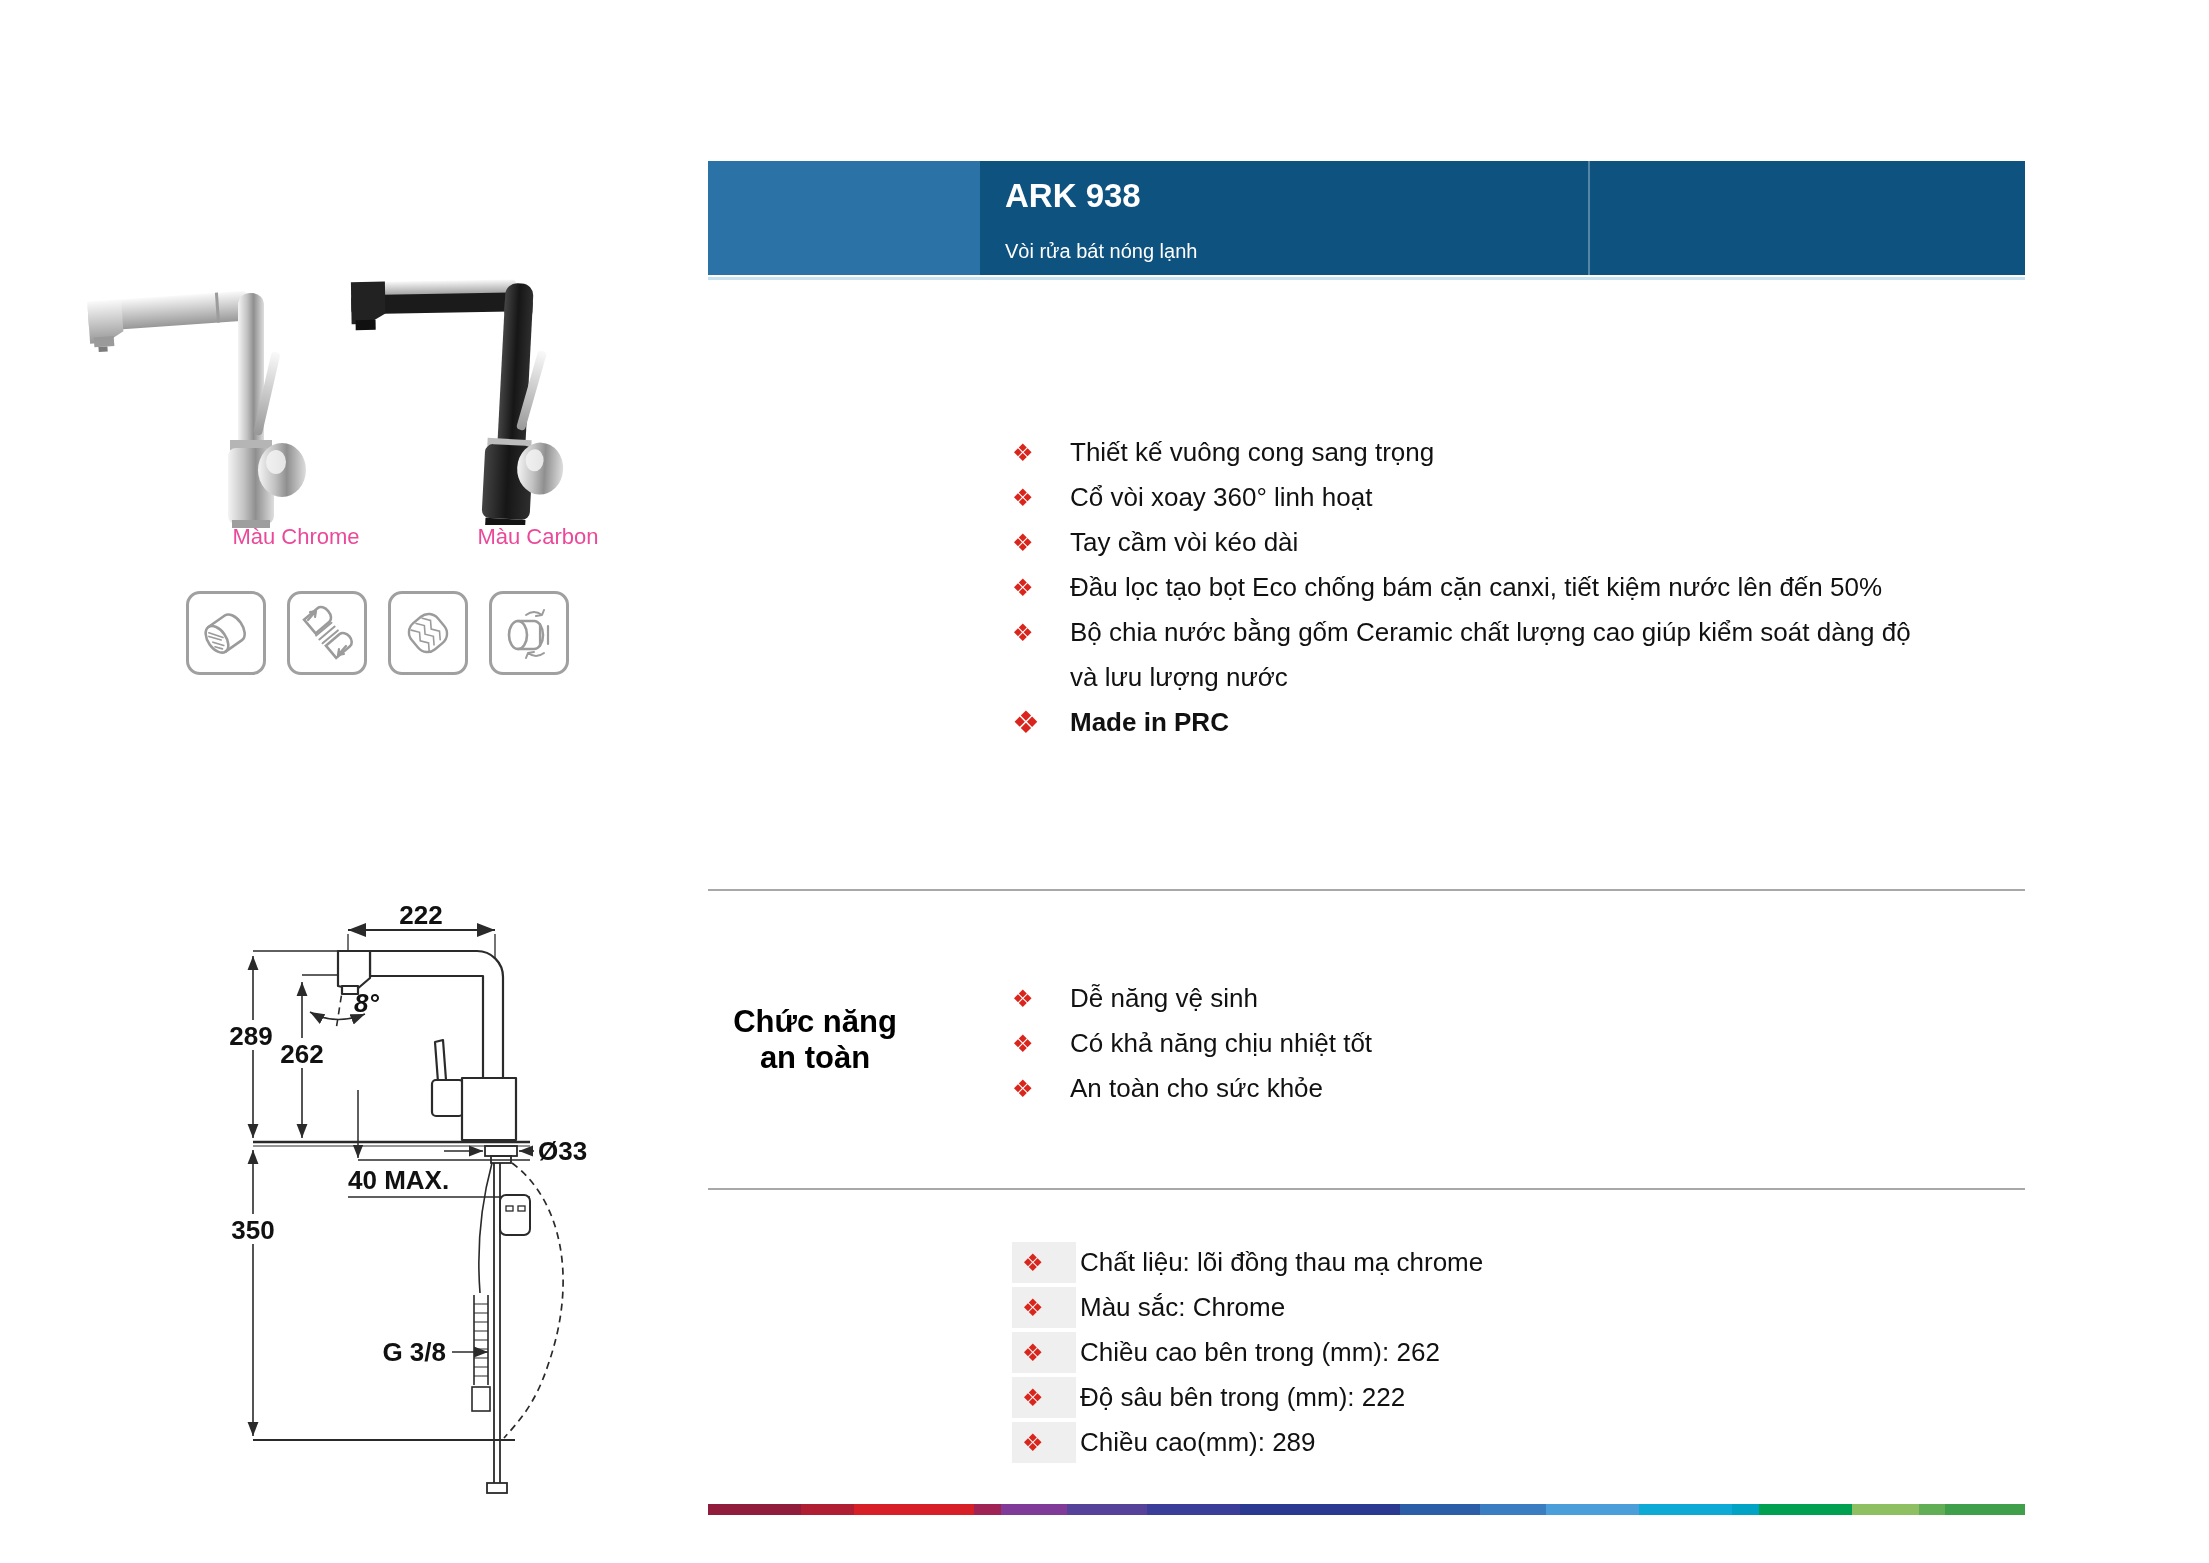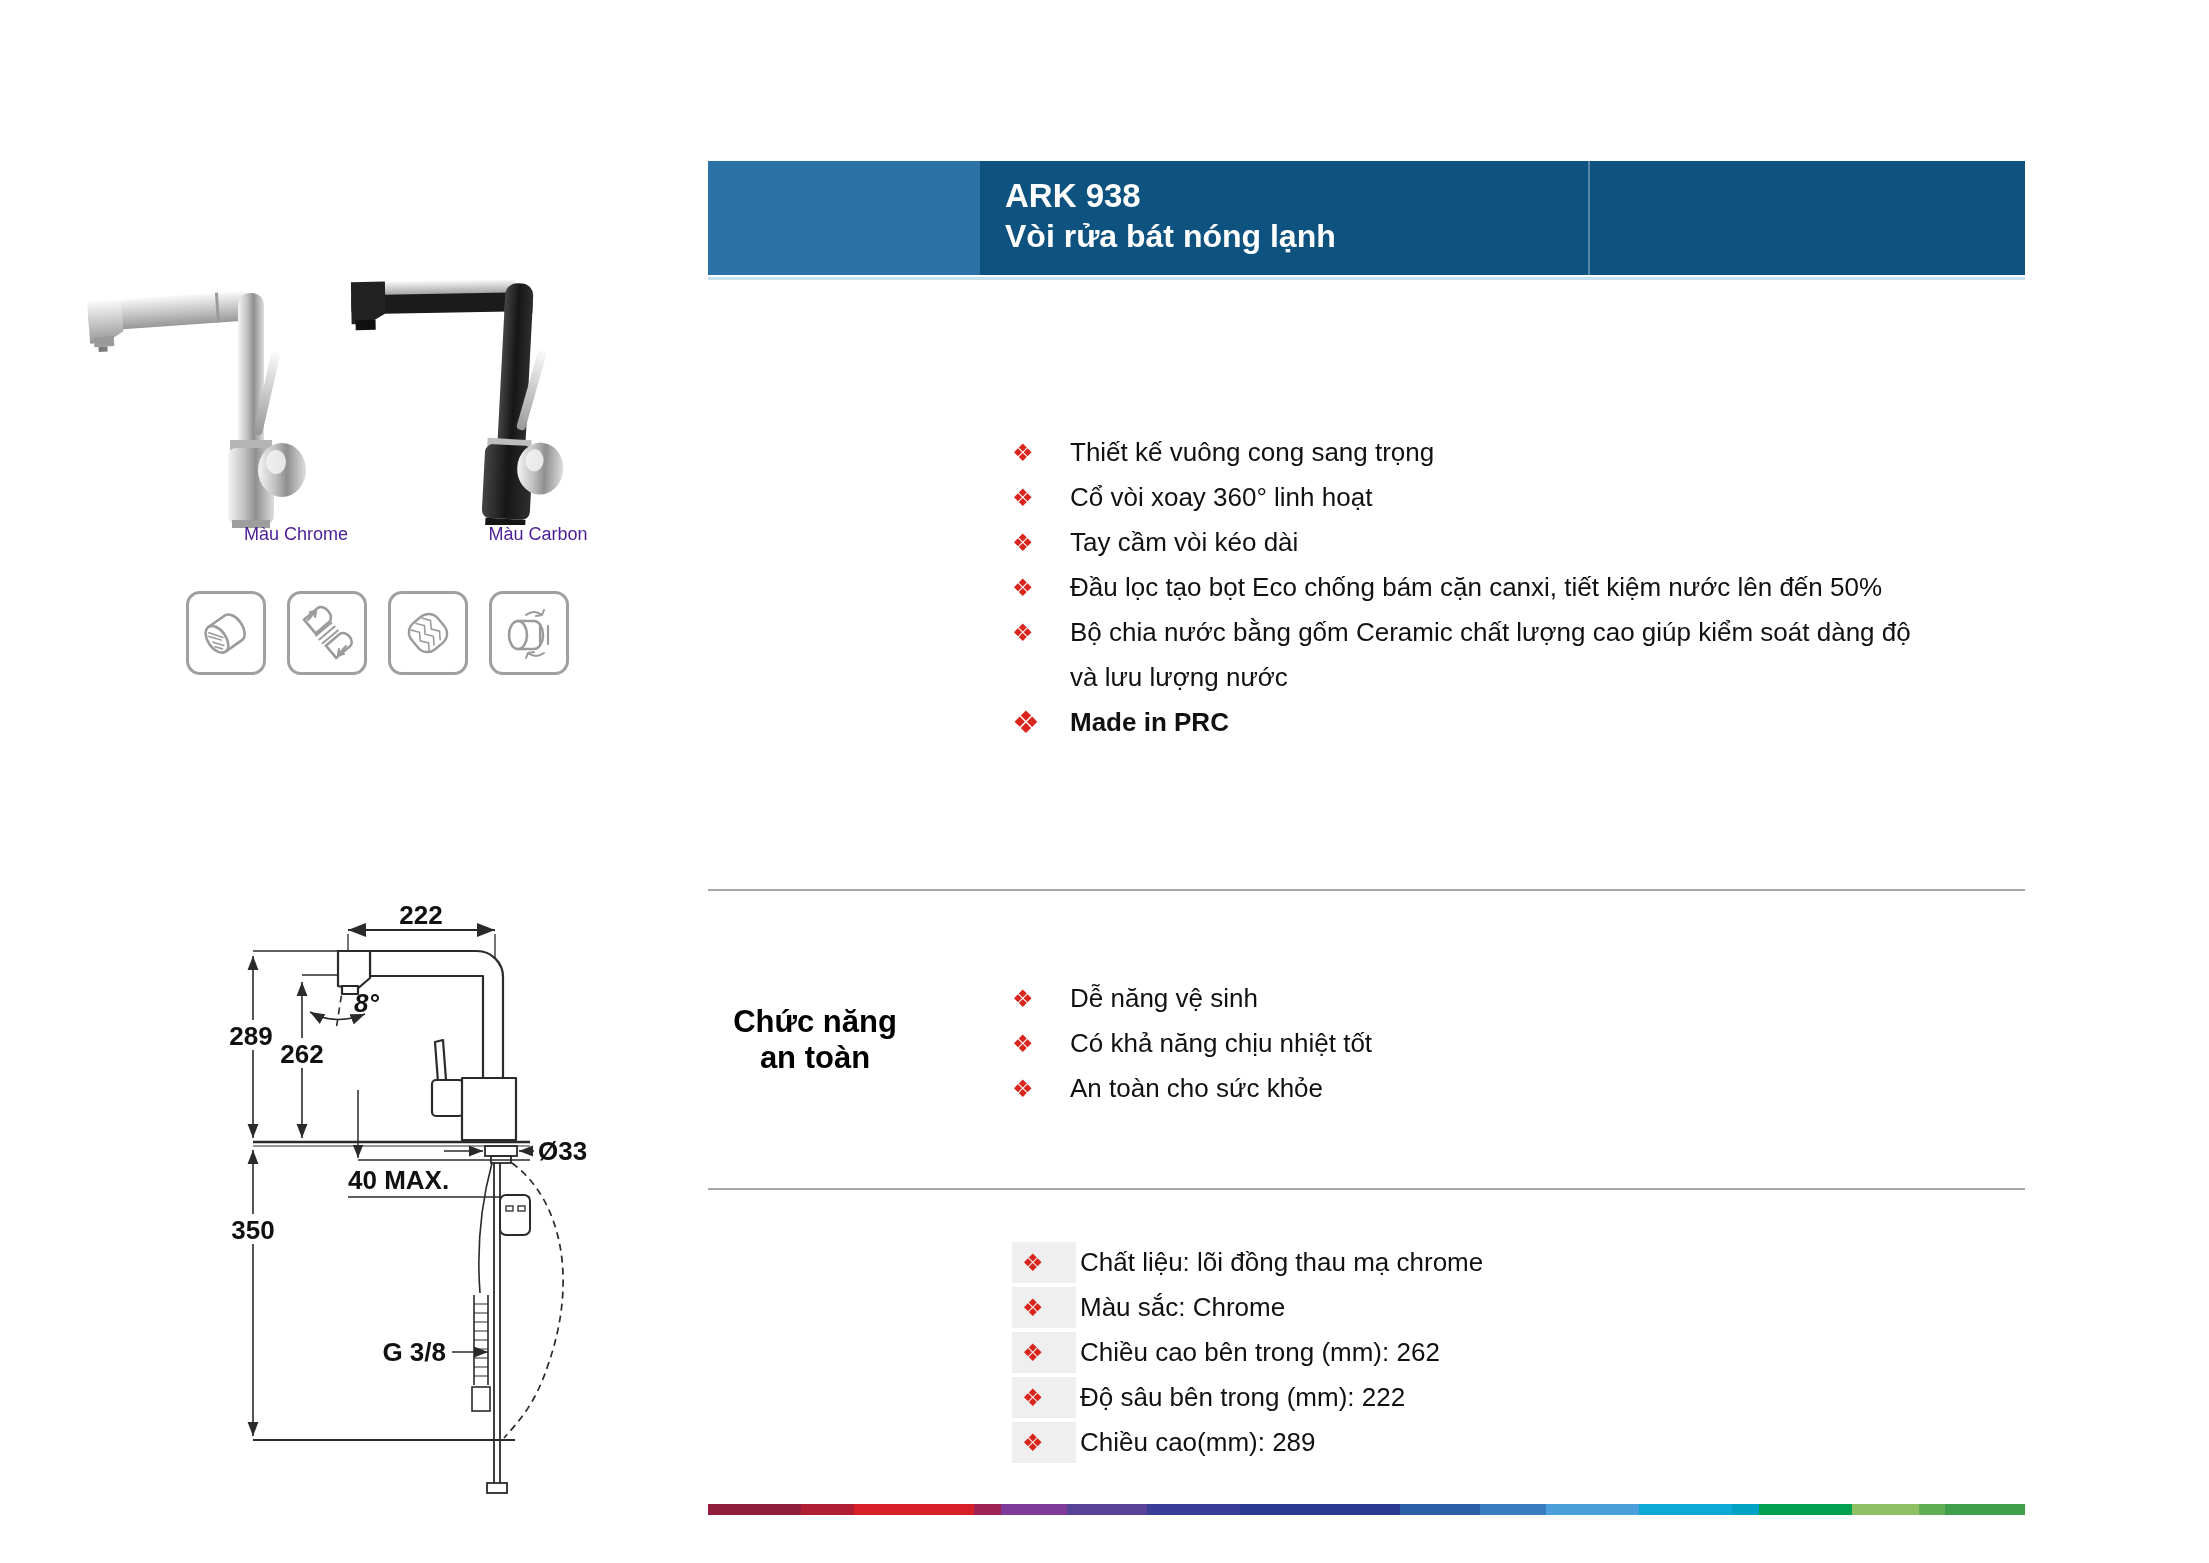--- a/index.html
+++ b/index.html
@@ -7,25 +7,25 @@
         font-family:"Liberation Sans",sans-serif;color:#111111;}
   .abs{position:absolute;}
 
   
   .header-bar{left:708px;top:161px;width:1317px;height:114px;display:flex;}
   .header-light{width:272px;height:100%;}
   .header-dark{flex:1;height:100%;position:relative;}
   .header-vline{position:absolute;left:608px;top:0;width:2px;height:100%;background:rgba(255,255,255,0.30);}
   .header-text{position:absolute;left:25px;top:15px;color:#ffffff;}
   .header-model{font-size:33px;font-weight:bold;line-height:40px;}
-  .header-sub{font-size:32px;line-height:36px;margin-top:2px;font-weight:bold;}
+  .header-sub{font-size:20px;line-height:36px;margin-top:17px;}
   .header-underline{left:708px;top:277px;width:1317px;height:3px;}
 
   
-  .gallery-label{width:200px;text-align:center;font-size:18px;color:#4c1d95;}
+  .gallery-label{width:200px;text-align:center;font-size:22px;color:#ec4899;}
 
   
   .icon-row{left:186px;top:591px;display:flex;gap:21px;}
   .icon-box{width:80px;height:84px;border:3px solid #a0a0a0;border-radius:14px;box-sizing:border-box;
             display:flex;align-items:center;justify-content:center;background:#fff;}
 
   
   .section-label{width:240px;text-align:center;font-weight:bold;font-size:31px;line-height:36px;color:#000;}
   .items{width:930px;}
   .feat-item{display:flex;align-items:flex-start;}

